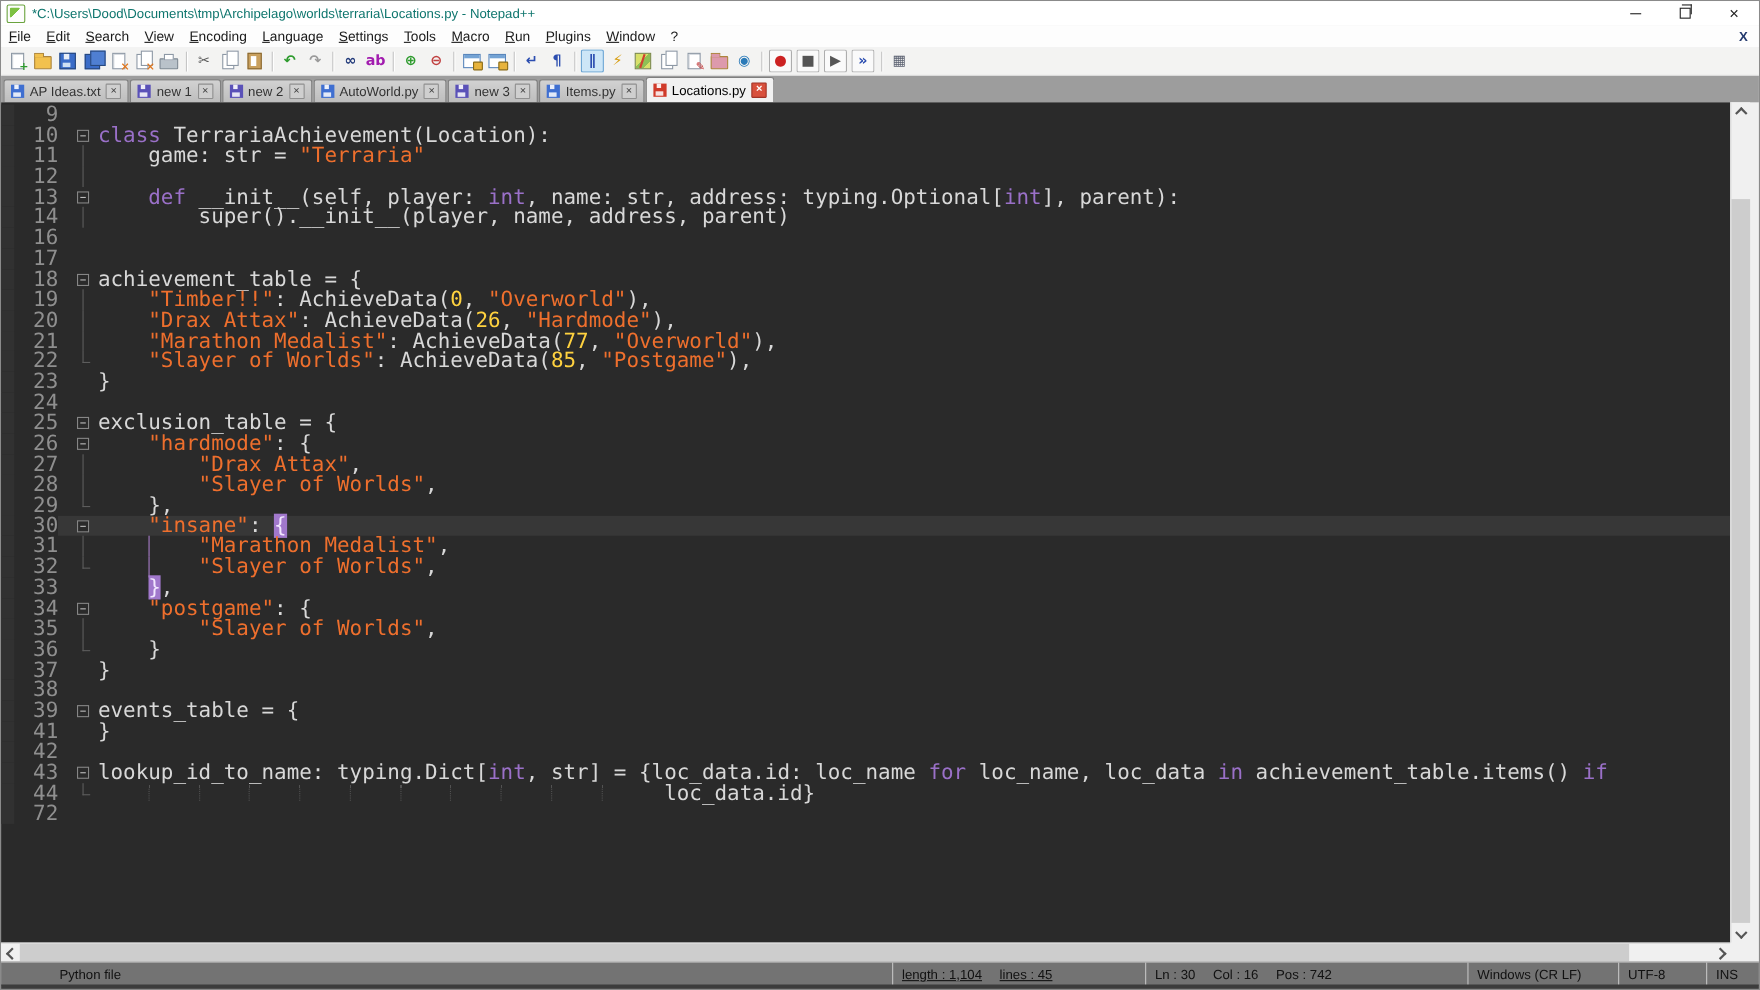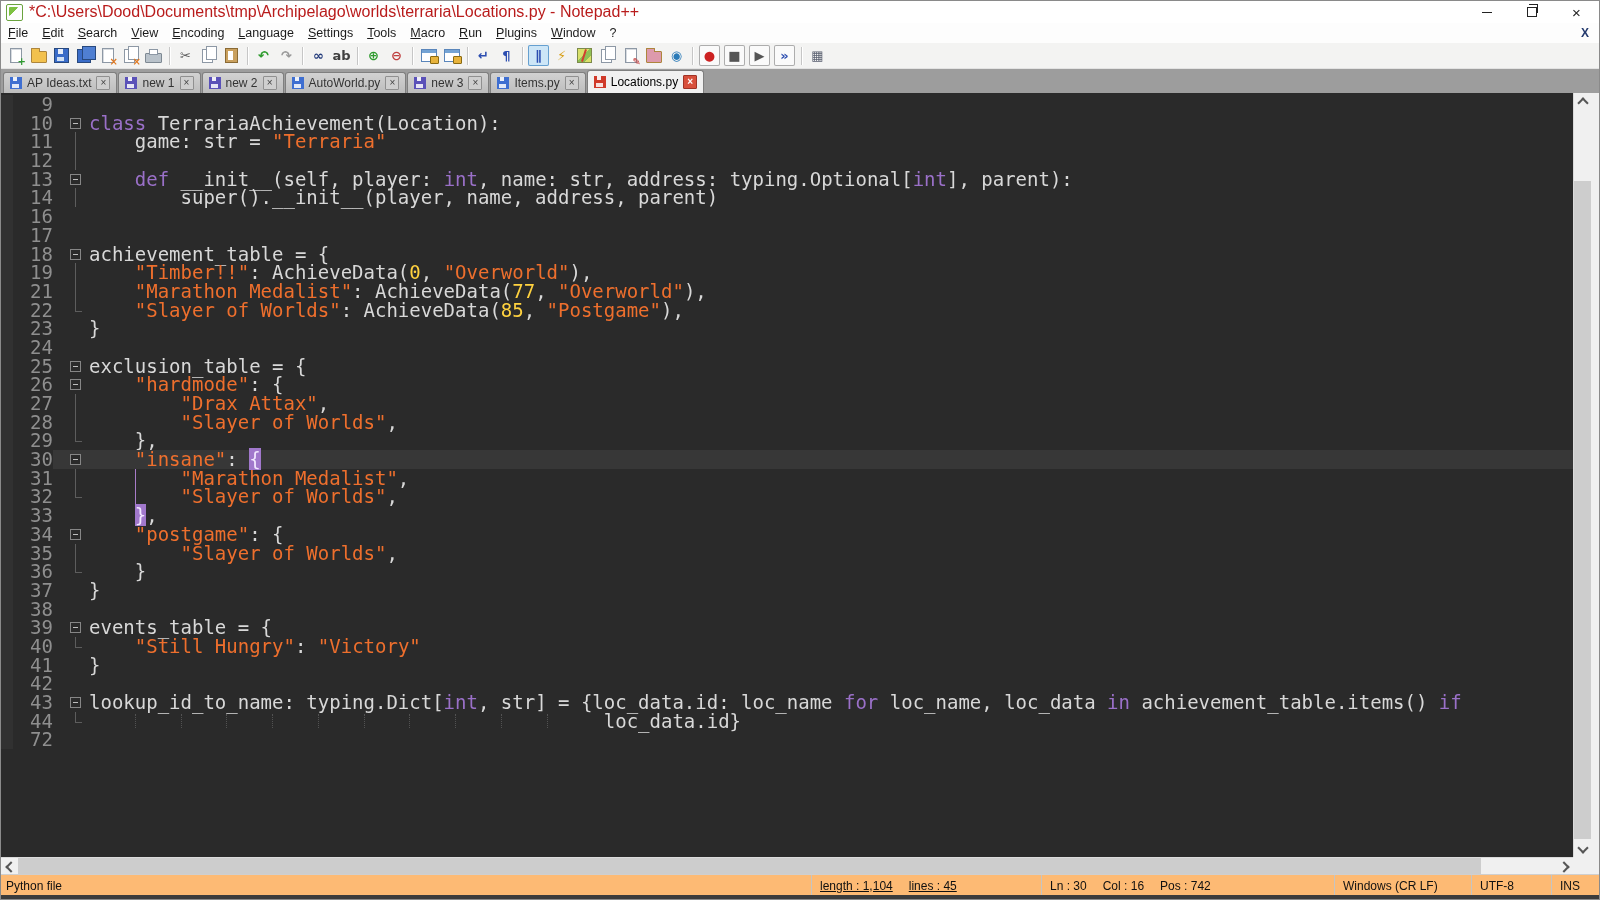--- a/index.html
+++ b/index.html
@@ -3,21 +3,21 @@
 <meta charset="utf-8">
 <style>
   html,body{margin:0;padding:0;width:1600px;height:900px;overflow:hidden;background:#3c3c3c;
     font-family:"Liberation Sans",sans-serif;}
   .window{position:absolute;inset:0;background:#f0f0f0;border:1px solid #8a8a8a;box-sizing:border-box;}
   
   .titlebar{position:absolute;left:0;top:0;right:0;height:22px;background:#ffffff;display:flex;align-items:center;}
   .app-icon{width:15px;height:15px;margin:0 6px 0 5px;background:#fdfdfd;border:1px solid #6aa33e;border-radius:2px;position:relative;}
   .app-icon::after{content:"";position:absolute;left:2px;top:2px;width:9px;height:9px;
     background:linear-gradient(135deg,#7dc142 0 55%,transparent 55%);border-radius:1px;}
-  .title-text{font-size:16px;color:#b91c1c;white-space:nowrap;}
+  .title-text{font-size:12px;color:#0f766e;white-space:nowrap;}
   .win-controls{margin-left:auto;display:flex;height:100%;}
   .win-btn{width:45px;height:100%;display:flex;align-items:center;justify-content:center;color:#222;}
   .glyph-min{width:10px;height:1px;background:#222;}
   .glyph-restore{position:relative;width:8px;height:8px;border:1px solid #222;background:#fff;}
   .glyph-restore::before{content:"";position:absolute;left:1px;top:-4px;width:8px;height:8px;border:1px solid #222;border-left:none;border-bottom:none;}
   .glyph-close{font-size:15px;line-height:15px;}
   
   .menubar{position:absolute;left:0;top:22px;right:0;height:20px;background:#fdfdfd;display:flex;align-items:center;text-align:right;}
   .menu-item{display:inline-block;padding:2px 7px;font-size:12.5px;color:#1b1b1b;}
   .menu-item::first-letter{text-decoration:underline;}
@@ -82,22 +82,22 @@
   .vscroll{position:absolute;left:1572px;top:92px;width:18px;height:764px;background:#f0f0f0;border-left:1px solid #dadada;box-sizing:border-box;}
   .hscroll{position:absolute;left:0;top:856px;width:1572px;height:17px;background:#f0f0f0;border-top:1px solid #dadada;box-sizing:border-box;}
   .scroll-corner{position:absolute;left:1572px;top:856px;width:18px;height:17px;background:#f0f0f0;}
   .sb-arrow{position:absolute;width:17px;height:17px;display:flex;align-items:center;justify-content:center;}
   .chev{width:6px;height:6px;border-left:2px solid #555;border-bottom:2px solid #555;}
   .chev.up{transform:rotate(135deg);margin-top:3px;} .chev.down{transform:rotate(-45deg);margin-top:-2px;}
   .chev.left{transform:rotate(45deg);margin-left:3px;} .chev.right{transform:rotate(-135deg);margin-left:-2px;}
   .vthumb{position:absolute;left:0;right:0;top:88px;height:658px;background:#cdcdcd;}
   .hthumb{position:absolute;top:0;bottom:0;left:17px;width:1463px;background:#cdcdcd;}
   
-  .statusbar{position:absolute;left:0;top:873px;right:0;height:21px;background:#fdba74;border-top:1px solid #cfcfcf;
-    display:flex;align-items:center;font-size:12px;color:#111;box-sizing:content-box;}
+  .statusbar{position:absolute;left:0;top:873px;right:0;height:21px;background:#737373;border-top:1px solid #cfcfcf;
+    display:flex;align-items:center;font-size:12px;color:#111;box-sizing:content-box;padding-left:48px;}
   .sb-sec{height:100%;display:flex;align-items:center;padding-left:8px;box-sizing:border-box;border-left:1px solid #c4c4c4;white-space:nowrap;}
   .sb-doctype{flex:1;border-left:none;padding-left:5px;}
   .sb-len{width:230px;text-decoration:underline;} .sb-pos{width:262px;} .sb-eol{width:137px;margin-left:31px;} .sb-enc{width:80px;} .sb-ins{width:48px;}
   .sb-gap{margin-right:16px;}
   .bottom-strip{position:absolute;left:0;top:894px;right:0;bottom:0;background:#3c3c3c;}
 </style>
 </head>
 <body>
 
 <div class="window">
@@ -175,21 +175,21 @@
         <span class="glyph" style="color: rgb(46, 155, 46);">↶</span>
       </div>
       <div class="ic">
         <span class="glyph" style="color: rgb(154, 154, 154);">↷</span>
       </div>
       <div class="tb-sep"></div>
       <div class="ic">
         <span class="glyph" style="color: rgb(34, 58, 122);">∞</span>
       </div>
       <div class="ic">
-        <span class="glyph" style="color: #404040;">ab</span>
+        <span class="glyph" style="color: #a21caf;">ab</span>
       </div>
       <div class="tb-sep"></div>
       <div class="ic">
         <span class="glyph" style="color: rgb(46, 155, 46);">⊕</span>
       </div>
       <div class="ic">
         <span class="glyph" style="color: rgb(192, 64, 64);">⊖</span>
       </div>
       <div class="tb-sep"></div>
       <div class="ic">
@@ -377,20 +377,28 @@
         <div class="row">
           <div class="book"></div>
           <div class="lnum">19</div>
           <div class="fold">
             <div class="fold-vline"></div>
           </div>
           <div class="code"><span class="c-d">    </span><span class="c-s">"Timber!!"</span><span class="c-d">: AchieveData(</span><span class="c-n">0</span><span class="c-d">, </span><span class="c-s">"Overworld"</span><span class="c-d">),</span></div>
         </div>
         <div class="row">
           <div class="book"></div>
+          <div class="lnum">20</div>
+          <div class="fold">
+            <div class="fold-vline"></div>
+          </div>
+          <div class="code"><span class="c-d">    </span><span class="c-s">"Drax Attax"</span><span class="c-d">: AchieveData(</span><span class="c-n">26</span><span class="c-d">, </span><span class="c-s">"Hardmode"</span><span class="c-d">),</span></div>
+        </div>
+        <div class="row">
+          <div class="book"></div>
           <div class="lnum">21</div>
           <div class="fold">
             <div class="fold-vline"></div>
           </div>
           <div class="code"><span class="c-d">    </span><span class="c-s">"Marathon Medalist"</span><span class="c-d">: AchieveData(</span><span class="c-n">77</span><span class="c-d">, </span><span class="c-s">"Overworld"</span><span class="c-d">),</span></div>
         </div>
         <div class="row">
           <div class="book"></div>
           <div class="lnum">22</div>
           <div class="fold">
@@ -516,28 +524,20 @@
           <div class="fold"></div>
           <div class="code"></div>
         </div>
         <div class="row">
           <div class="book"></div>
           <div class="lnum">39</div>
           <div class="fold">
             <div class="fold-box"></div>
           </div>
           <div class="code"><span class="c-d">events_table = {</span></div>
-        </div>
-        <div class="row">
-          <div class="book"></div>
-          <div class="lnum">40</div>
-          <div class="fold">
-            <div class="fold-endmark"></div>
-          </div>
-          <div class="code"><span class="c-d">    </span><span class="c-s">"Still Hungry"</span><span class="c-d">: </span><span class="c-s">"Victory"</span></div>
         </div>
         <div class="row">
           <div class="book"></div>
           <div class="lnum">41</div>
           <div class="fold"></div>
           <div class="code"><span class="c-d">}</span></div>
         </div>
         <div class="row">
           <div class="book"></div>
           <div class="lnum">42</div>

